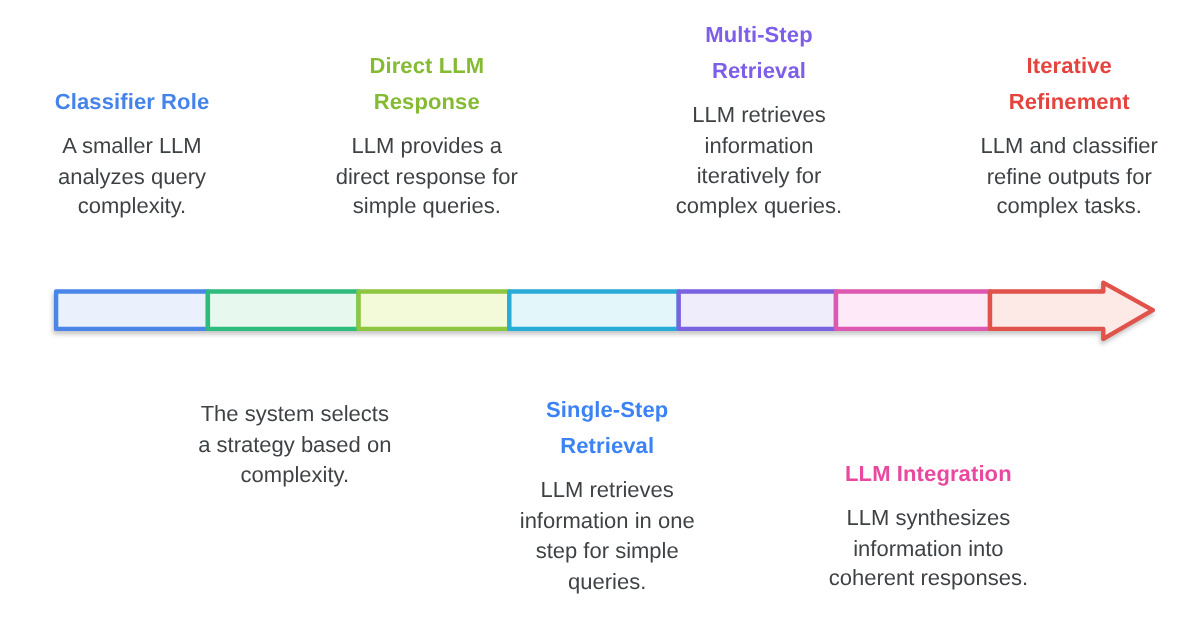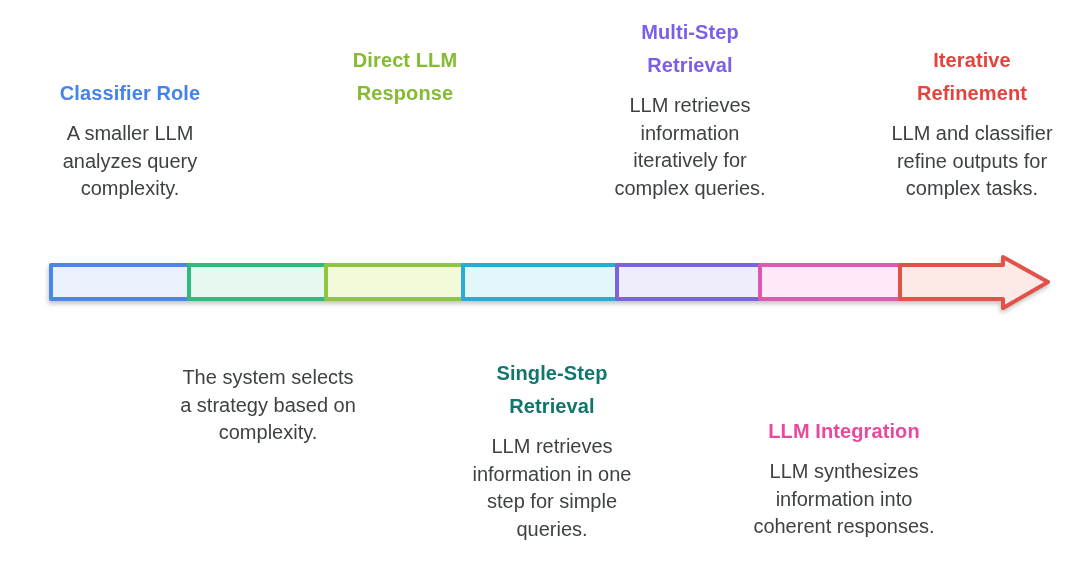--- a/index.html
+++ b/index.html
@@ -27,22 +27,22 @@
     letter-spacing: 0.1px;
   }
   .section-desc {
     margin-top: 10px;
     font-size: 20px;
     line-height: 27.5px;
     color: #3f4245;
     white-space: pre-line;
   }
   
-  .pos-t1 { left: 25px;  top: 77px;  width: 210px; }
-  .pos-t2 { left: 285px; top: 44px;  width: 240px; }
+  .pos-t1 { left: 15px;  top: 77px;  width: 210px; }
+  .pos-t2 { left: 268px; top: 44px;  width: 240px; }
   .pos-t3 { left: 570px; top: 16px;  width: 240px; }
   .pos-t4 { left: 857px; top: 44px;  width: 230px; }
   
   .pos-b1 { left: 148px; top: 354px; width: 240px; }
   .pos-b2 { left: 432px; top: 357px; width: 240px; }
   .pos-b3 { left: 704px; top: 415px; width: 280px; text-align: center; }
 
   .arrow-svg {
     position: absolute;
     left: 0;
@@ -60,20 +60,23 @@
   <div class="section pos-t1">
     <div class="section-title" style="color: rgb(69, 131, 234);">Classifier Role</div>
     <div class="section-desc">A smaller LLM
 analyzes query
 complexity.</div>
   </div>
 
   <div class="section pos-t2">
     <div class="section-title" style="color: rgb(133, 187, 51);">Direct LLM
 Response</div>
+    <div class="section-desc">LLM provides a
+direct response for
+simple queries.</div>
   </div>
 
   <div class="section pos-t3">
     <div class="section-title" style="color: rgb(125, 94, 232);">Multi-Step
 Retrieval</div>
     <div class="section-desc">LLM retrieves
 information
 iteratively for
 complex queries.</div>
   </div>
@@ -98,21 +101,21 @@
       </g>
   </svg>
 
   <div class="section pos-b1">
     <div class="section-desc">The system selects
 a strategy based on
 complexity.</div>
   </div>
 
   <div class="section pos-b2">
-    <div class="section-title" style="color: #0f766e;">Single-Step
+    <div class="section-title" style="color: #3b82f6;">Single-Step
 Retrieval</div>
     <div class="section-desc">LLM retrieves
 information in one
 step for simple
 queries.</div>
   </div>
 
   <div class="section pos-b3">
     <div class="section-title" style="color: rgb(232, 73, 158);">LLM Integration</div>
     <div class="section-desc">LLM synthesizes

